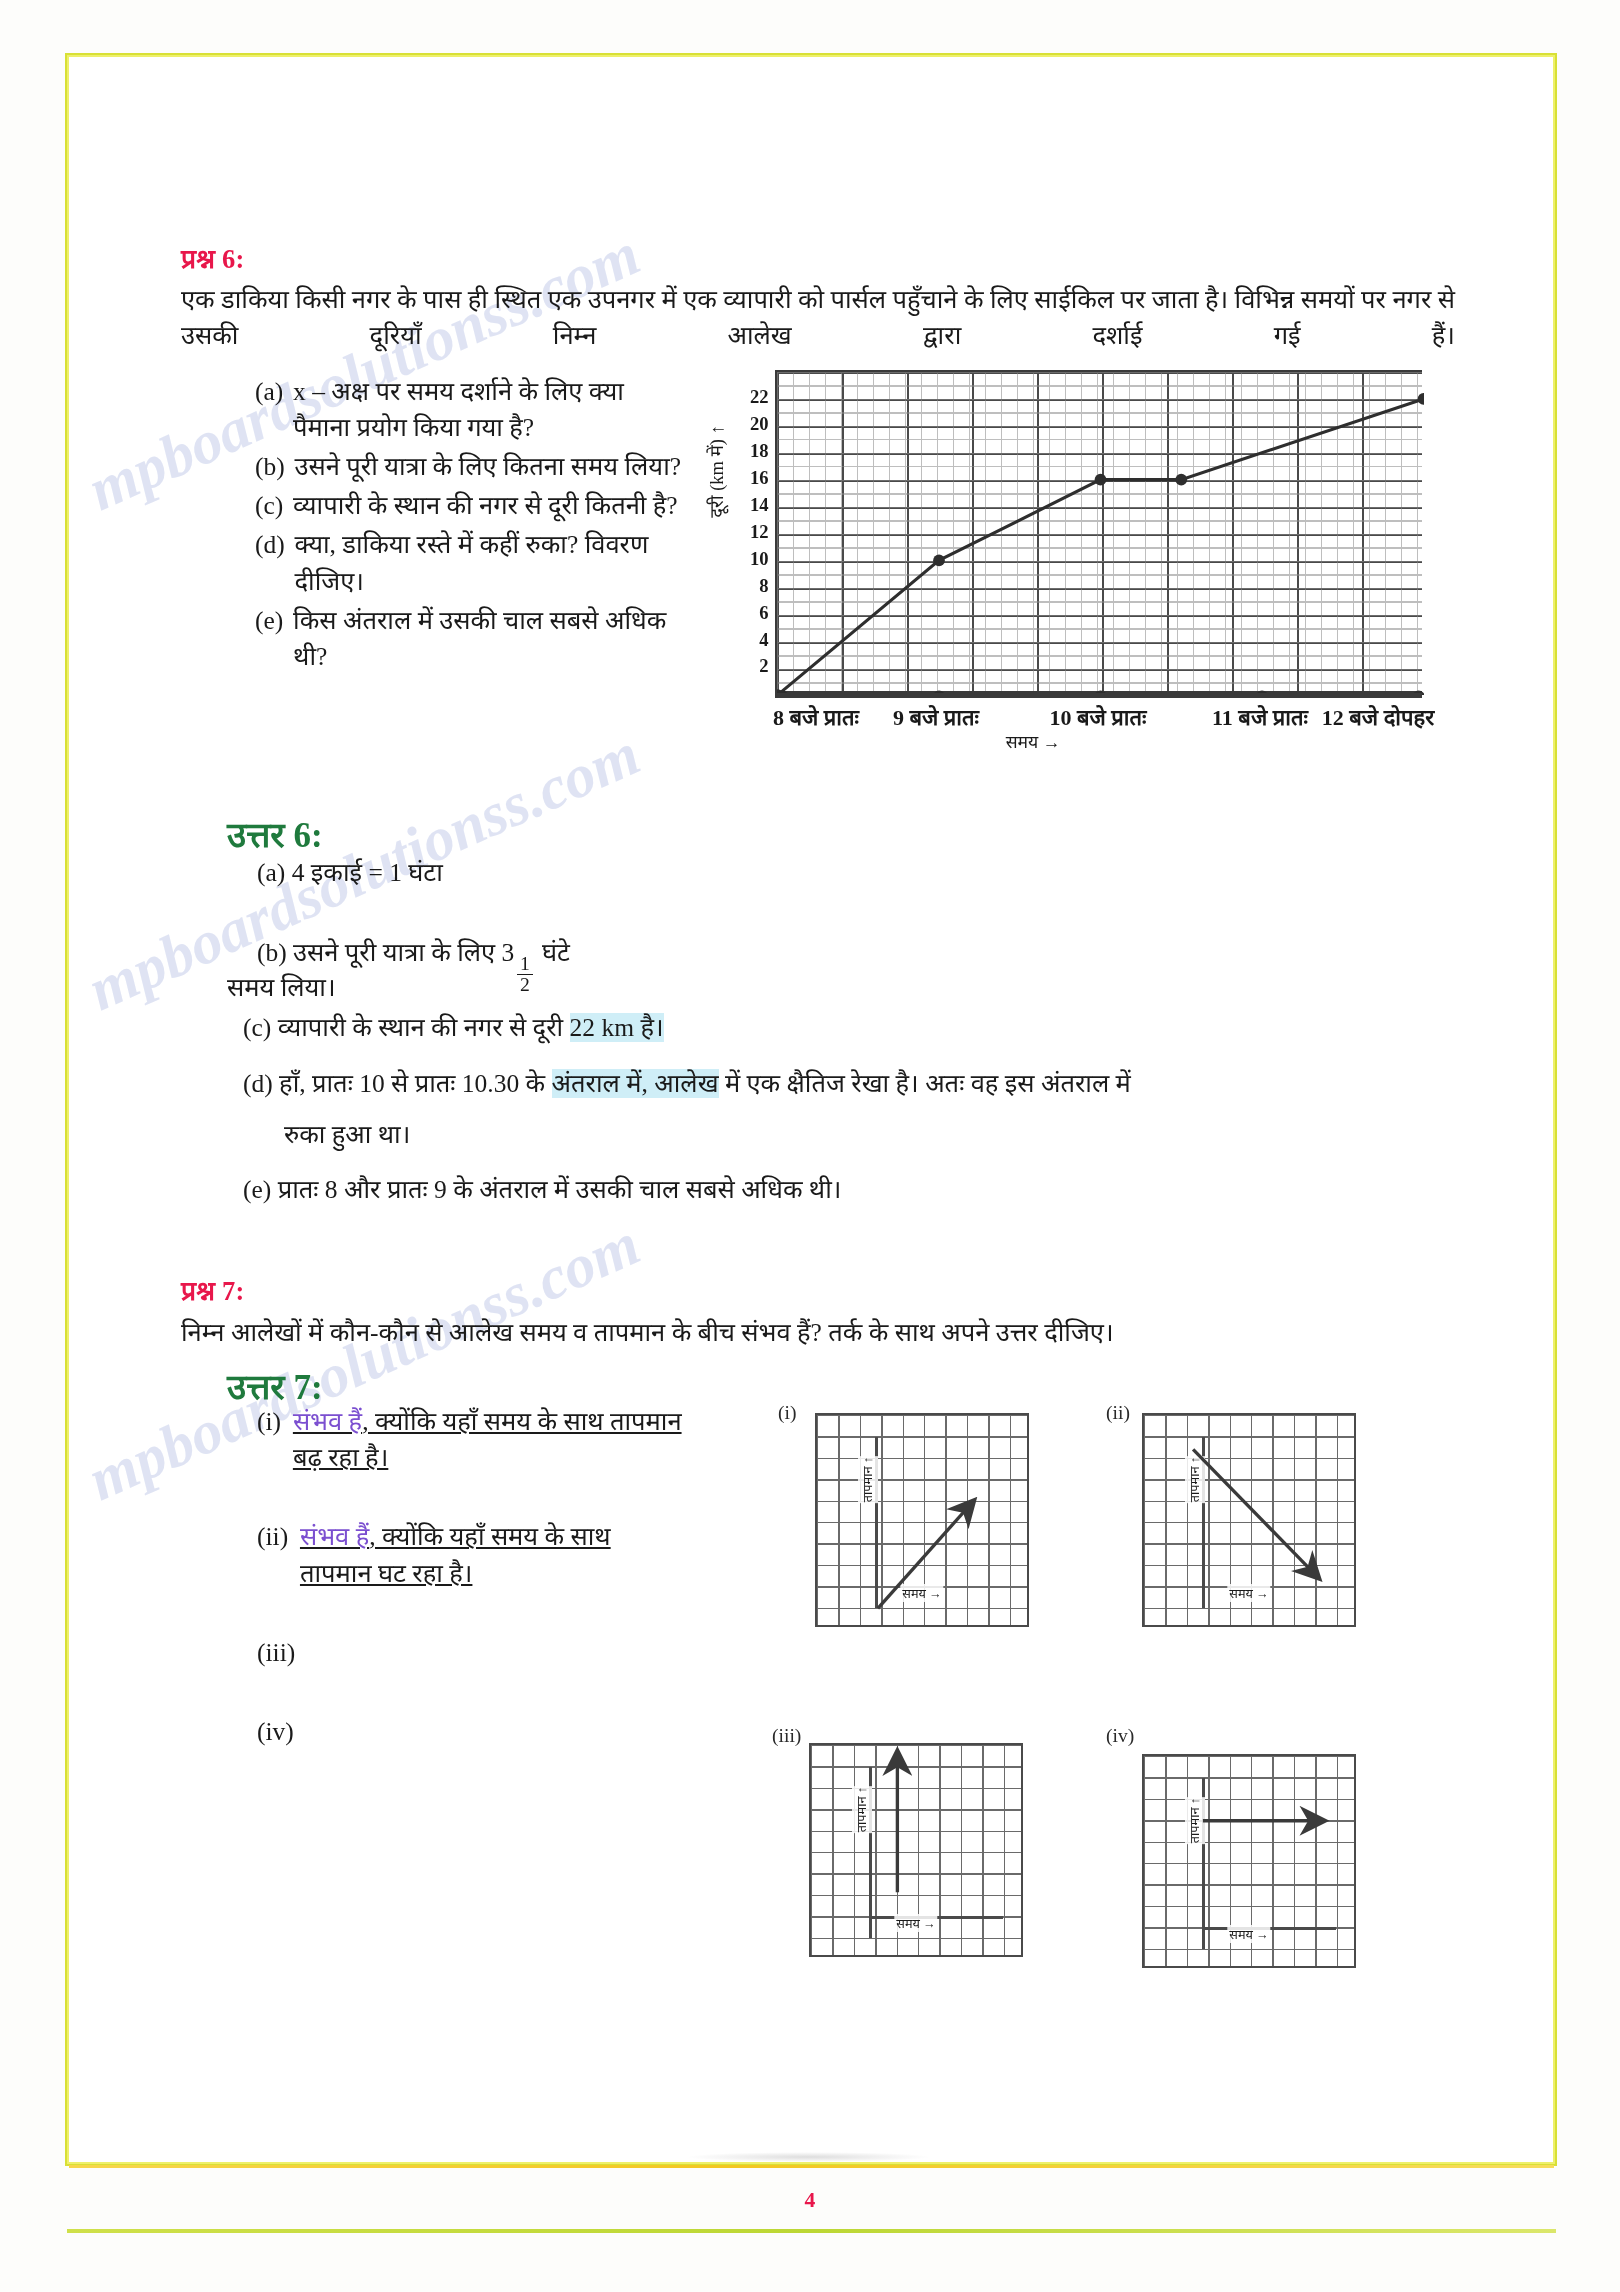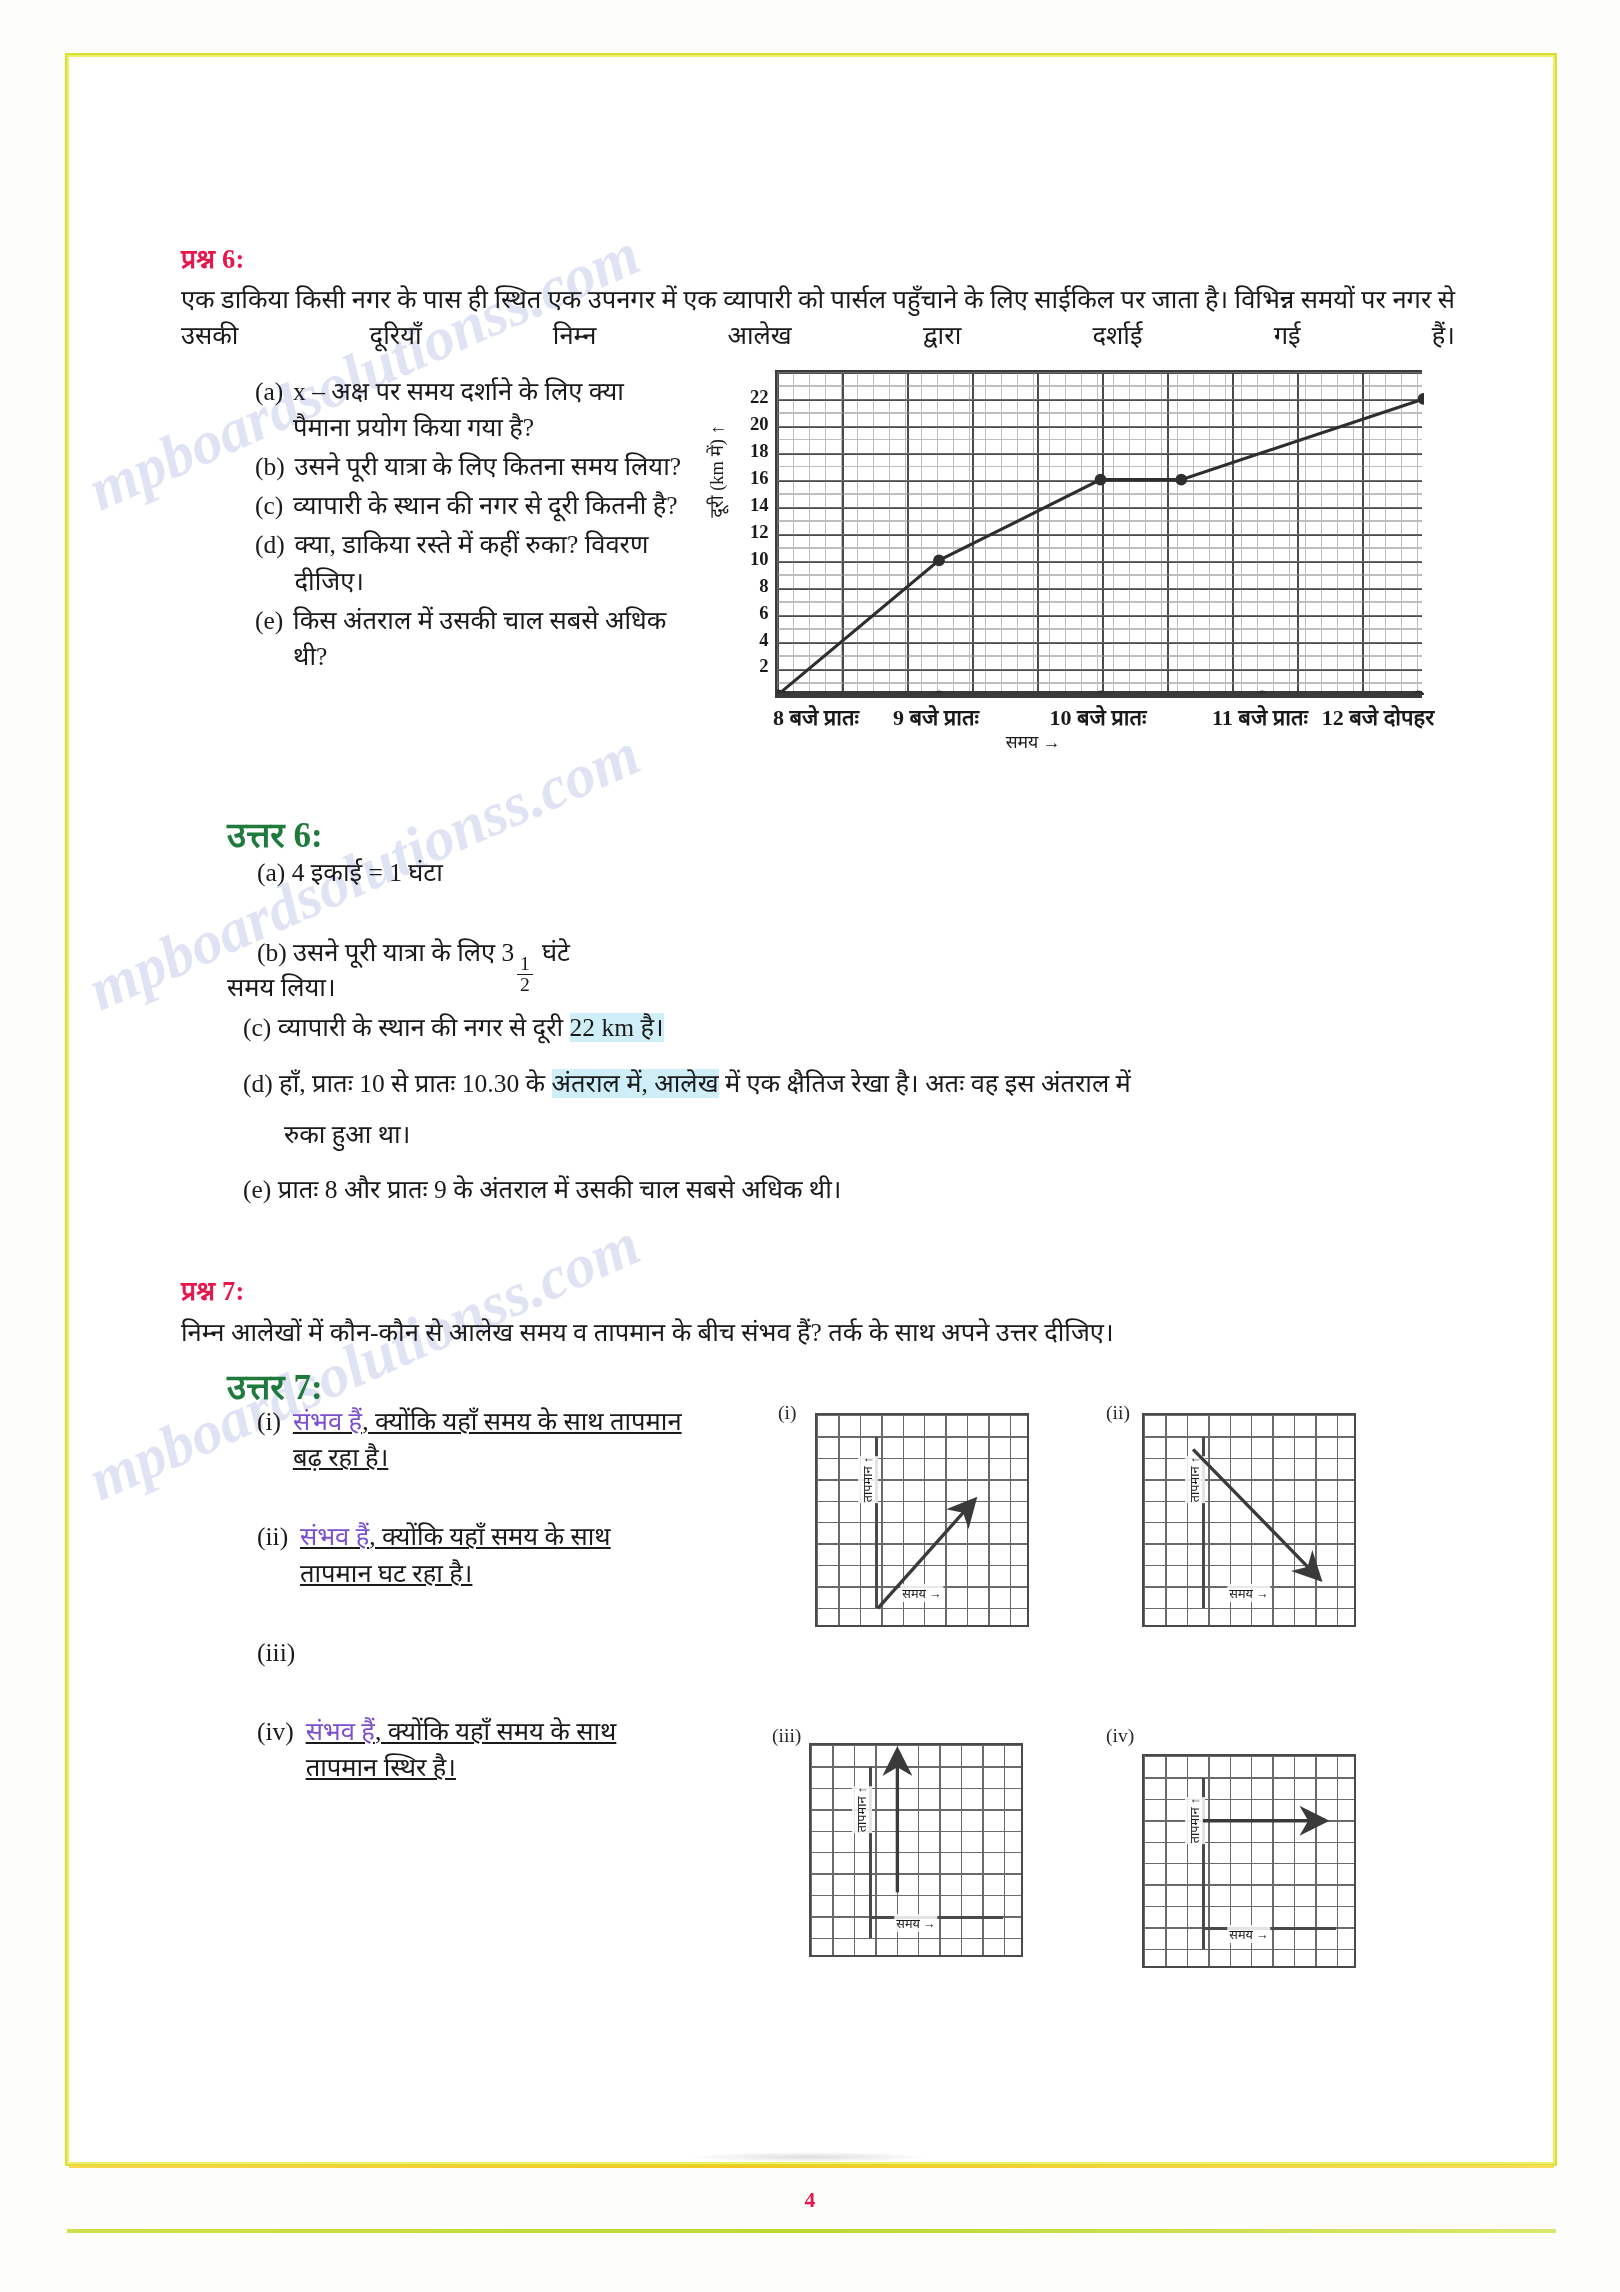--- a/index.html
+++ b/index.html
@@ -324,21 +324,20 @@
     </div>
   </div>
   <div class="a7-item">
     <div class="a7-row">
       <span class="body-txt a7-lbl">(iii)</span>
     </div>
   </div>
   <div class="a7-item">
     <div class="a7-row">
       <span class="body-txt a7-lbl">(iv)</span>
-      <span class="body-txt a7-first"><span class="pv">संभव हैं</span><span>, क्योंकि यहाँ समय के साथ तापमान स्थिर है।</span></span>
     </div>
   </div>
 </div>
 
 <div class="mini-tag" id="tag1">(i)</div>
 <div class="mini" id="mini1">
   <div class="mini-axisv"></div>
   <div class="mini-y">तापमान ↑</div>
   <div class="mini-x">समय →</div>
   <svg width="214" height="214" style="position:absolute;left:0;top:0;" viewBox="0 0 218 218">

